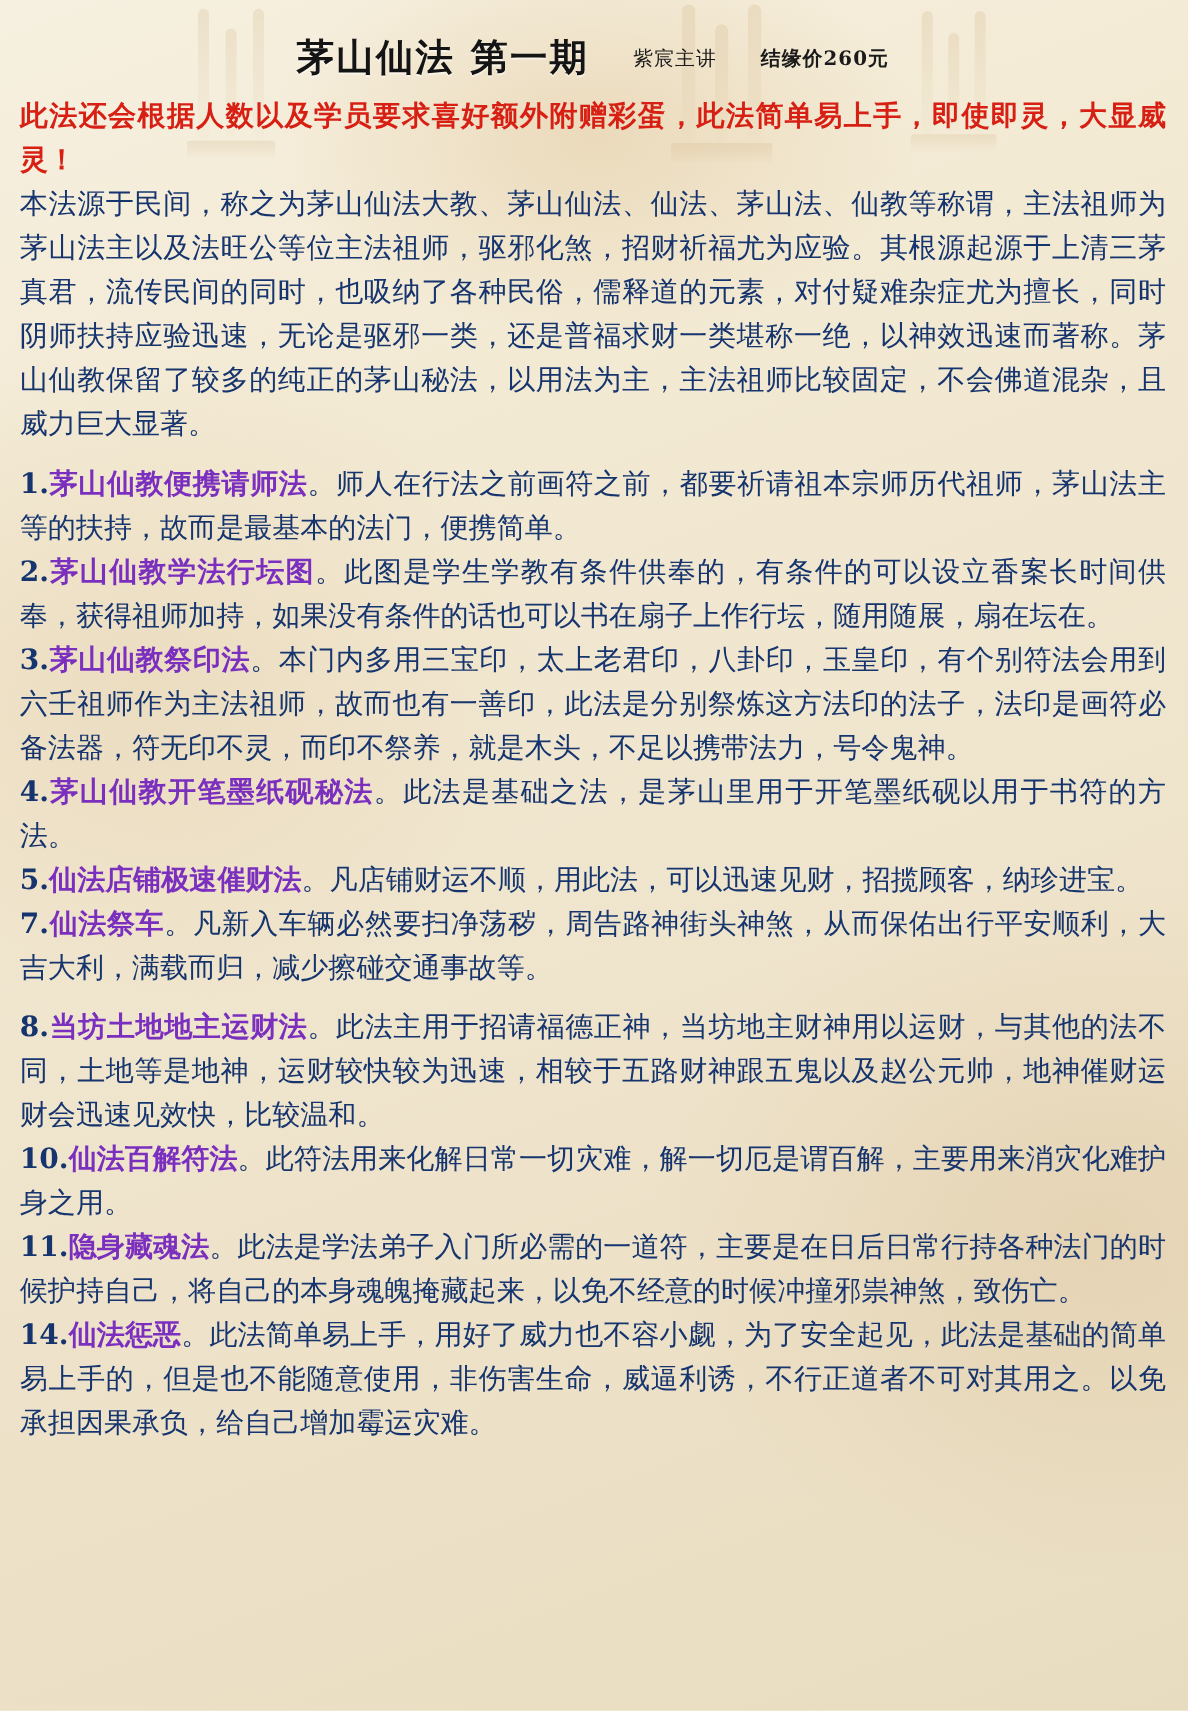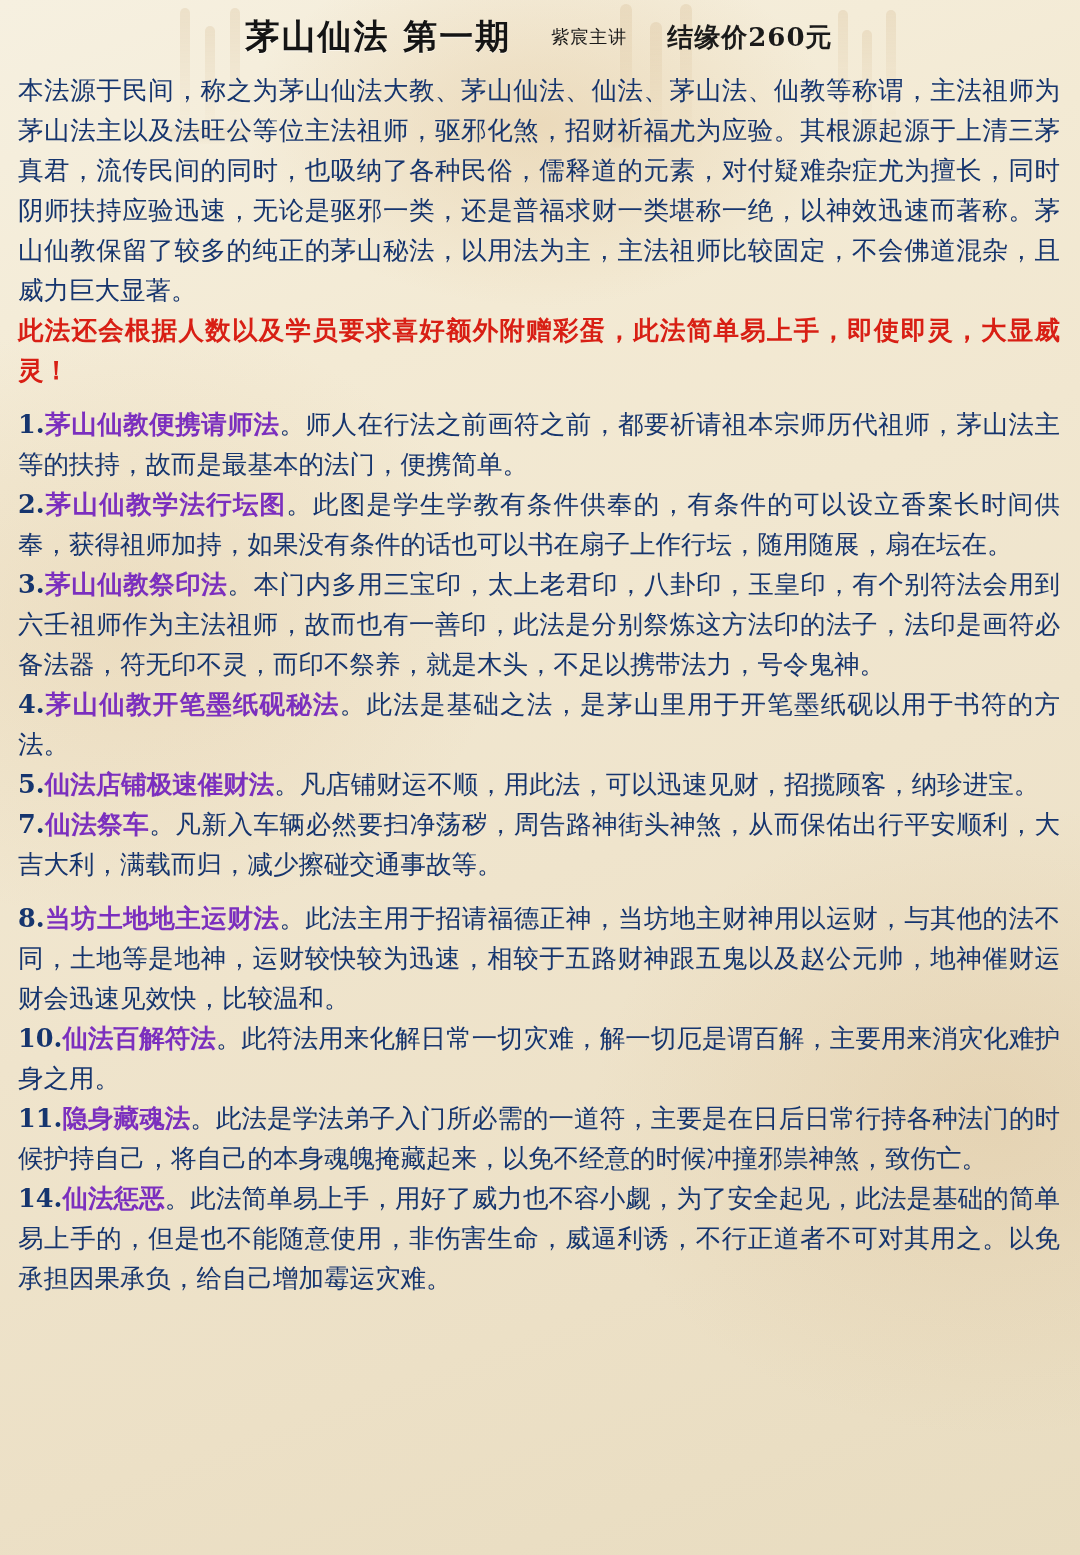--- a/index.html
+++ b/index.html
@@ -40,41 +40,41 @@
     background: linear-gradient(180deg, rgba(190,150,95,0.55), rgba(190,150,95,0.05));
     border-radius: 6px;
   }
   .header {
     position: relative;
     height: 66px;
     display: flex;
     align-items: center;
     justify-content: center;
     gap: 40px;
-    padding-top: 4px;
+    padding-top: 20px;
   }
   .title-main {
     font-family: "DejaVu Serif", "Liberation Serif", serif;
     font-weight: bold;
     font-size: 34px;
     color: #141414;
     letter-spacing: 2px;
     text-shadow: 0 1px 0 rgba(255,255,255,0.5);
   }
   .title-sub {
     font-family: "DejaVu Serif", "Liberation Serif", serif;
     font-weight: normal;
     font-size: 18px;
     color: #1a1a1a;
     letter-spacing: 1px;
   }
   .title-price {
     font-family: "DejaVu Serif", "Liberation Serif", serif;
     font-weight: bold;
-    font-size: 26px;
+    font-size: 18px;
     color: #1a1a1a;
     letter-spacing: 1px;
   }
   .body-text {
     position: relative;
     font-family: "DejaVu Serif", "Liberation Serif", serif;
     font-size: 25.5px;
     line-height: 40px;
     color: #16356e;
     text-align: justify;
@@ -124,23 +124,23 @@
   </div>
 
   <div class="header">
     <span class="title-main">茅山仙法 第一期</span>
     <span class="title-sub">紫宸主讲</span>
     <span class="title-price">结缘价260元</span>
   </div>
 
   <div class="body-text">
 
+    <p class="para red">此法还会根据人数以及学员要求喜好额外附赠彩蛋，此法简单易上手，即使即灵，大显威灵！</p>
+
     <p class="para intro-block">本法源于民间，称之为茅山仙法大教、茅山仙法、仙法、茅山法、仙教等称谓，主法祖师为茅山法主以及法旺公等位主法祖师，驱邪化煞，招财祈福尤为应验。其根源起源于上清三茅真君，流传民间的同时，也吸纳了各种民俗，儒释道的元素，对付疑难杂症尤为擅长，同时阴师扶持应验迅速，无论是驱邪一类，还是普福求财一类堪称一绝，以神效迅速而著称。茅山仙教保留了较多的纯正的茅山秘法，以用法为主，主法祖师比较固定，不会佛道混杂，且威力巨大显著。</p>
-
-    <p class="para red">此法还会根据人数以及学员要求喜好额外附赠彩蛋，此法简单易上手，即使即灵，大显威灵！</p>
 
     <p class="para spaced">
       <span class="num">1.</span><span class="purple-b">茅山仙教便携请师法</span><span>。师人在行法之前画符之前，都要祈请祖本宗师历代祖师，茅山法主等的扶持，故而是最基本的法门，便携简单。</span>
     </p>
 
     <p class="para">
       <span class="num">2.</span><span class="purple-b">茅山仙教学法行坛图</span><span>。此图是学生学教有条件供奉的，有条件的可以设立香案长时间供奉，获得祖师加持，如果没有条件的话也可以书在扇子上作行坛，随用随展，扇在坛在。</span>
     </p>
 
     <p class="para">

